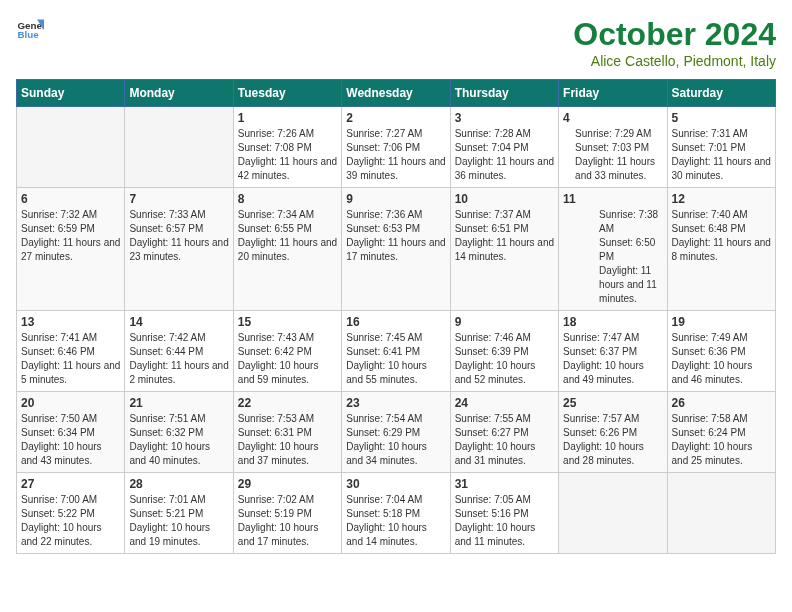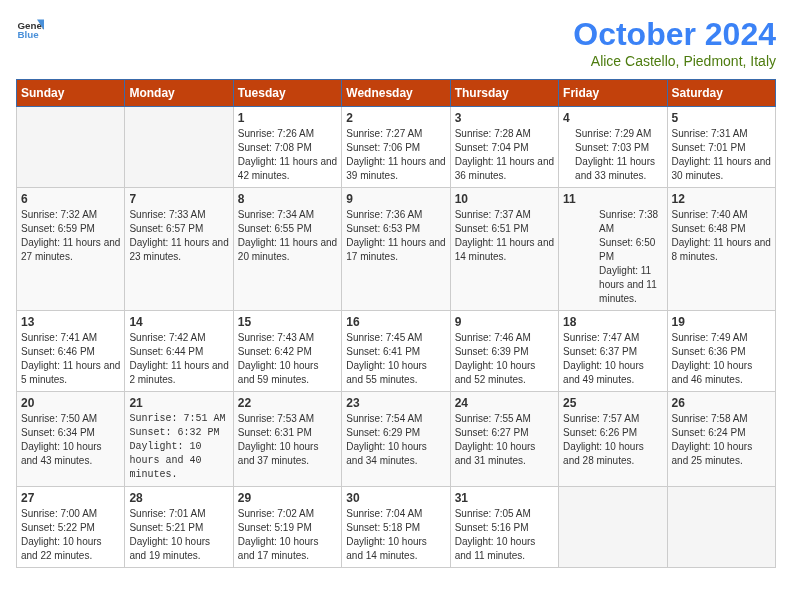--- a/index.html
+++ b/index.html
@@ -24,33 +24,33 @@
     .logo-icon {
       width: 28px;
       height: 28px;
     }
     .title-area {
       text-align: right;
     }
     .main-title {
       font-size: 32px;
       font-weight: bold;
-      color: #3b82f6;
+      color: #15803d;
     }
     .subtitle {
       font-size: 14px;
       color: #4d7c0f;
     }
     table {
       width: 100%;
       border-collapse: collapse;
       font-size: 11px;
     }
     thead tr th {
-      background-color: #c2410c;
+      background-color: #0f766e;
       color: #fff;
       padding: 6px 4px;
       text-align: left;
       font-weight: bold;
       font-size: 12px;
       border: 1px solid #3a6aaa;
     }
     tbody tr td {
       border: 1px solid #ccc;
       padding: 4px;
@@ -235,21 +235,21 @@
       </tr>
       <tr>
         <td>
           <span class="day-number">20</span>
           <div class="day-info" style="white-space: pre-line;">Sunrise: 7:50 AM
 Sunset: 6:34 PM
 Daylight: 10 hours and 43 minutes.</div>
         </td>
         <td>
           <span class="day-number">21</span>
-          <div class="day-info" style="white-space: pre-line; font-family: Liberation Mono, monospace;">Sunrise: 7:51 AM
+          <div class="day-info" style="white-space: pre-line;">Sunrise: 7:51 AM
 Sunset: 6:32 PM
 Daylight: 10 hours and 40 minutes.</div>
         </td>
         <td>
           <span class="day-number">22</span>
           <div class="day-info" style="white-space: pre-line;">Sunrise: 7:53 AM
 Sunset: 6:31 PM
 Daylight: 10 hours and 37 minutes.</div>
         </td>
         <td>

